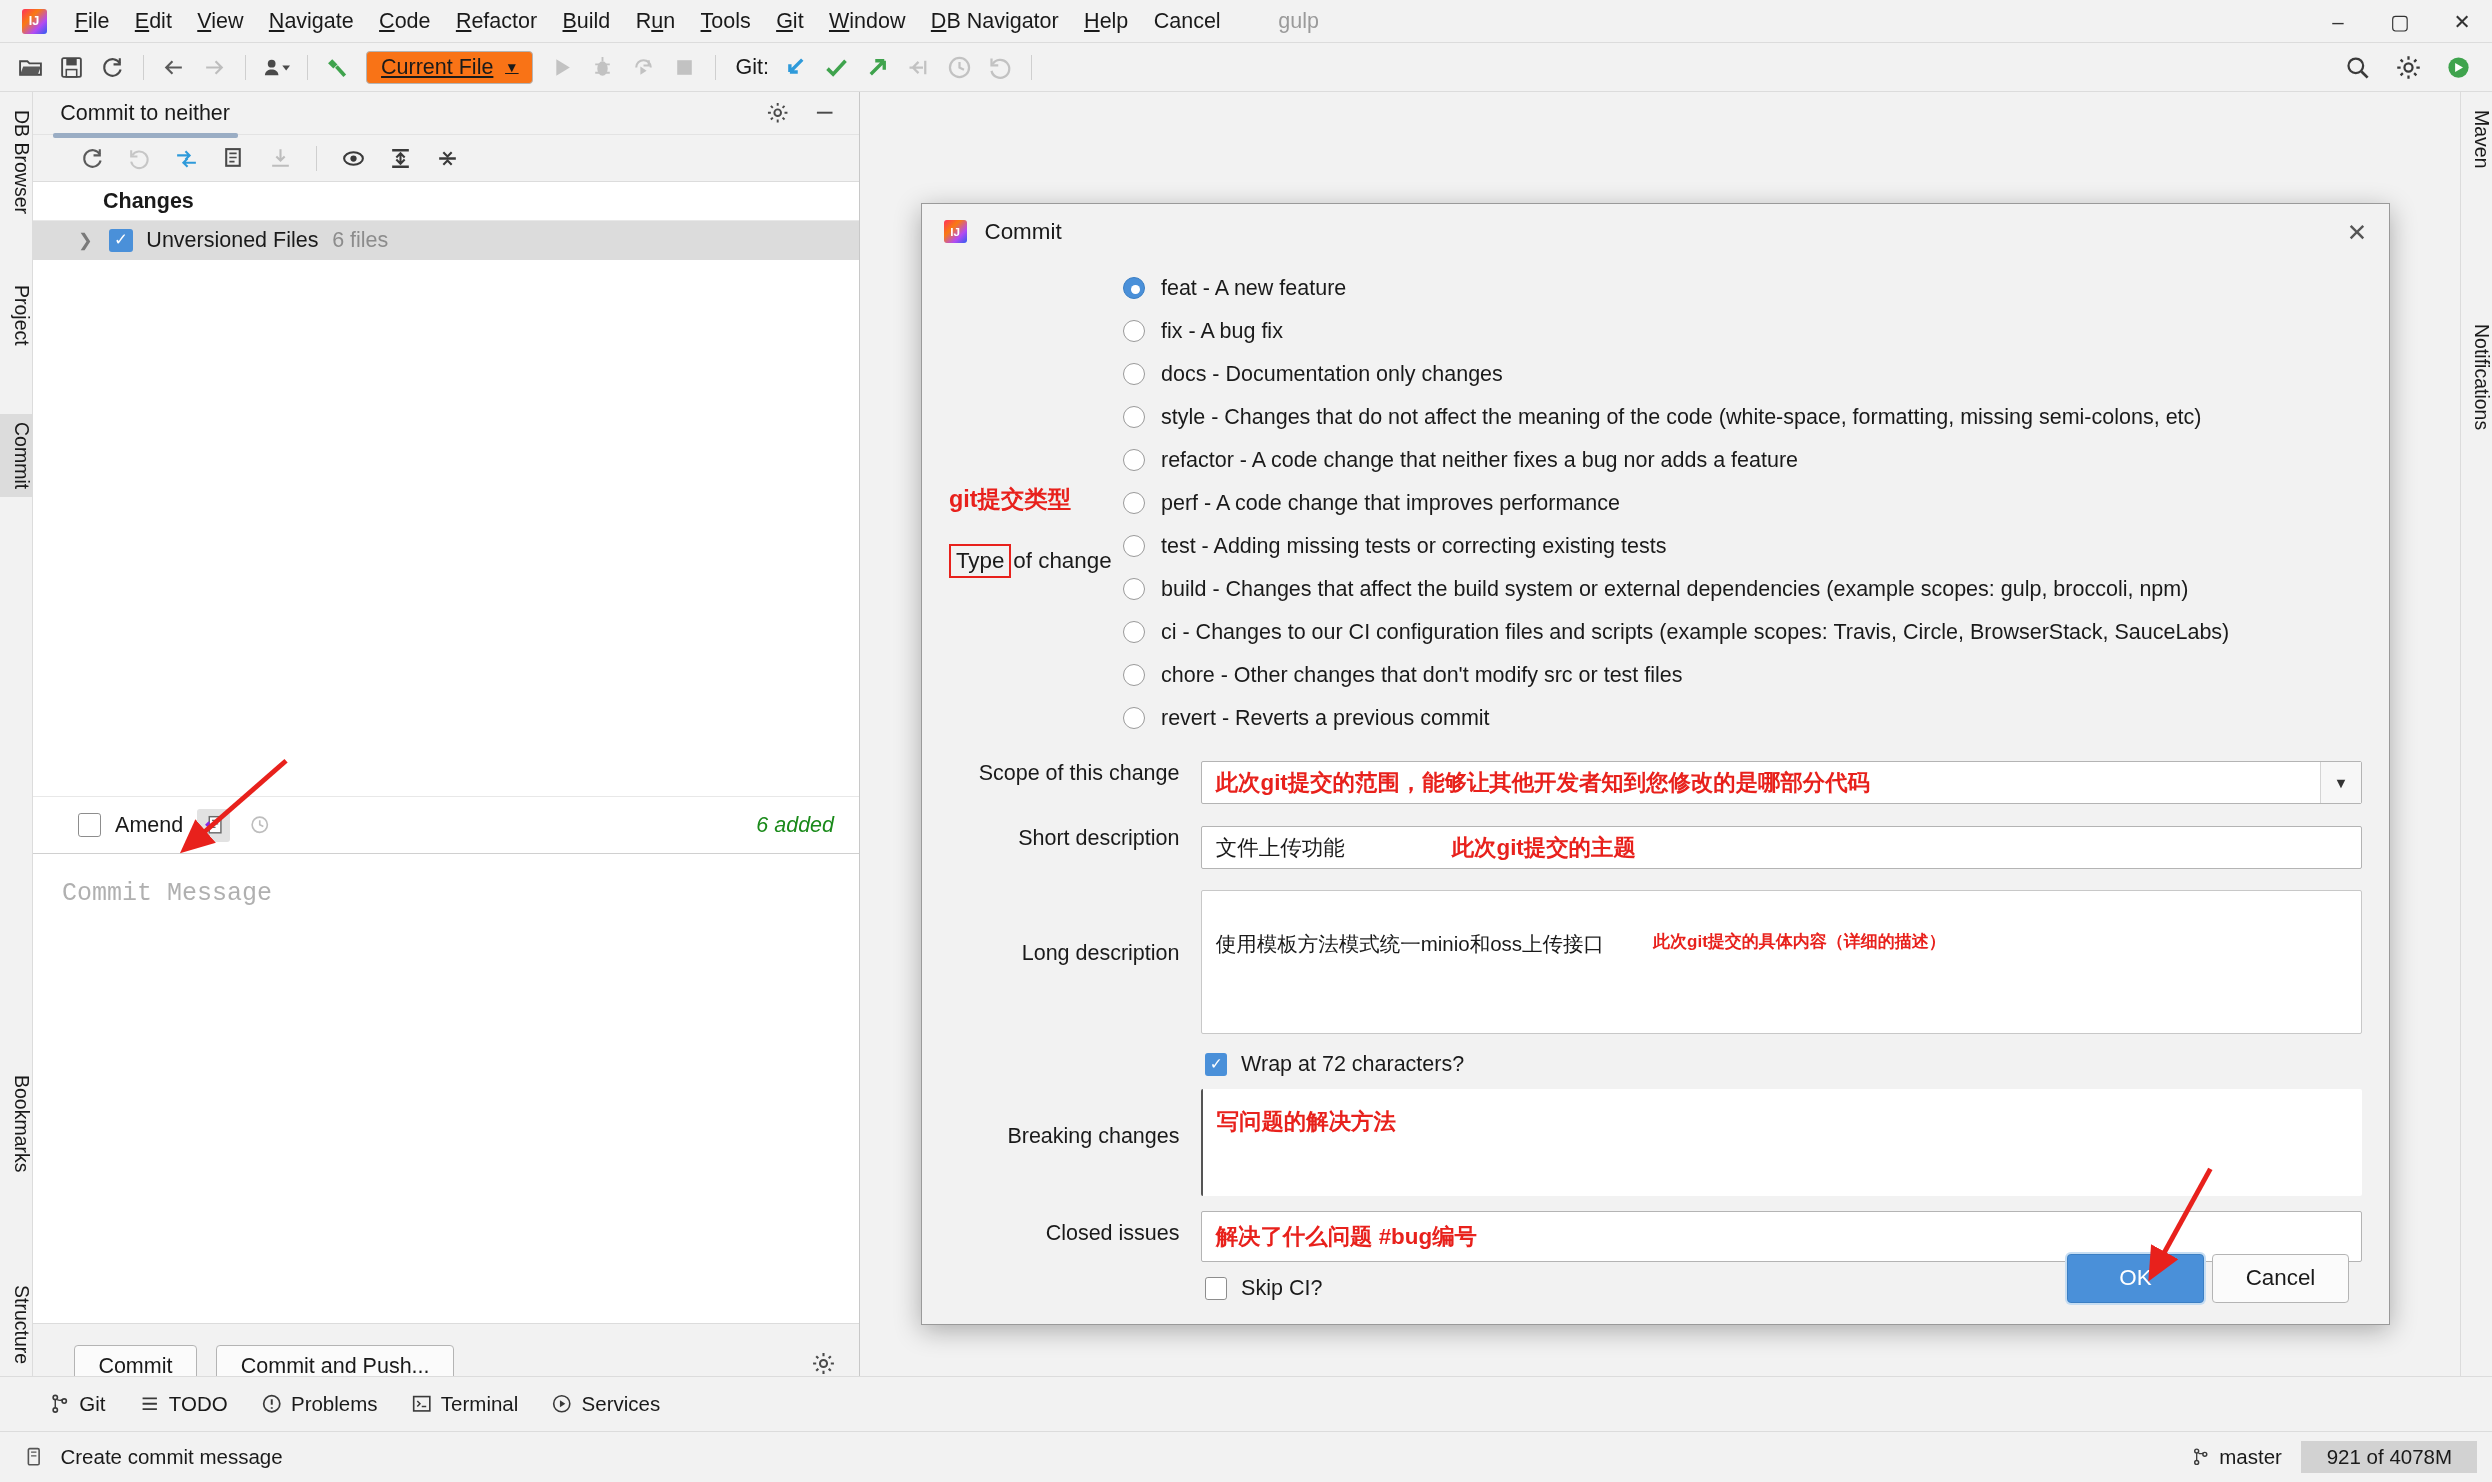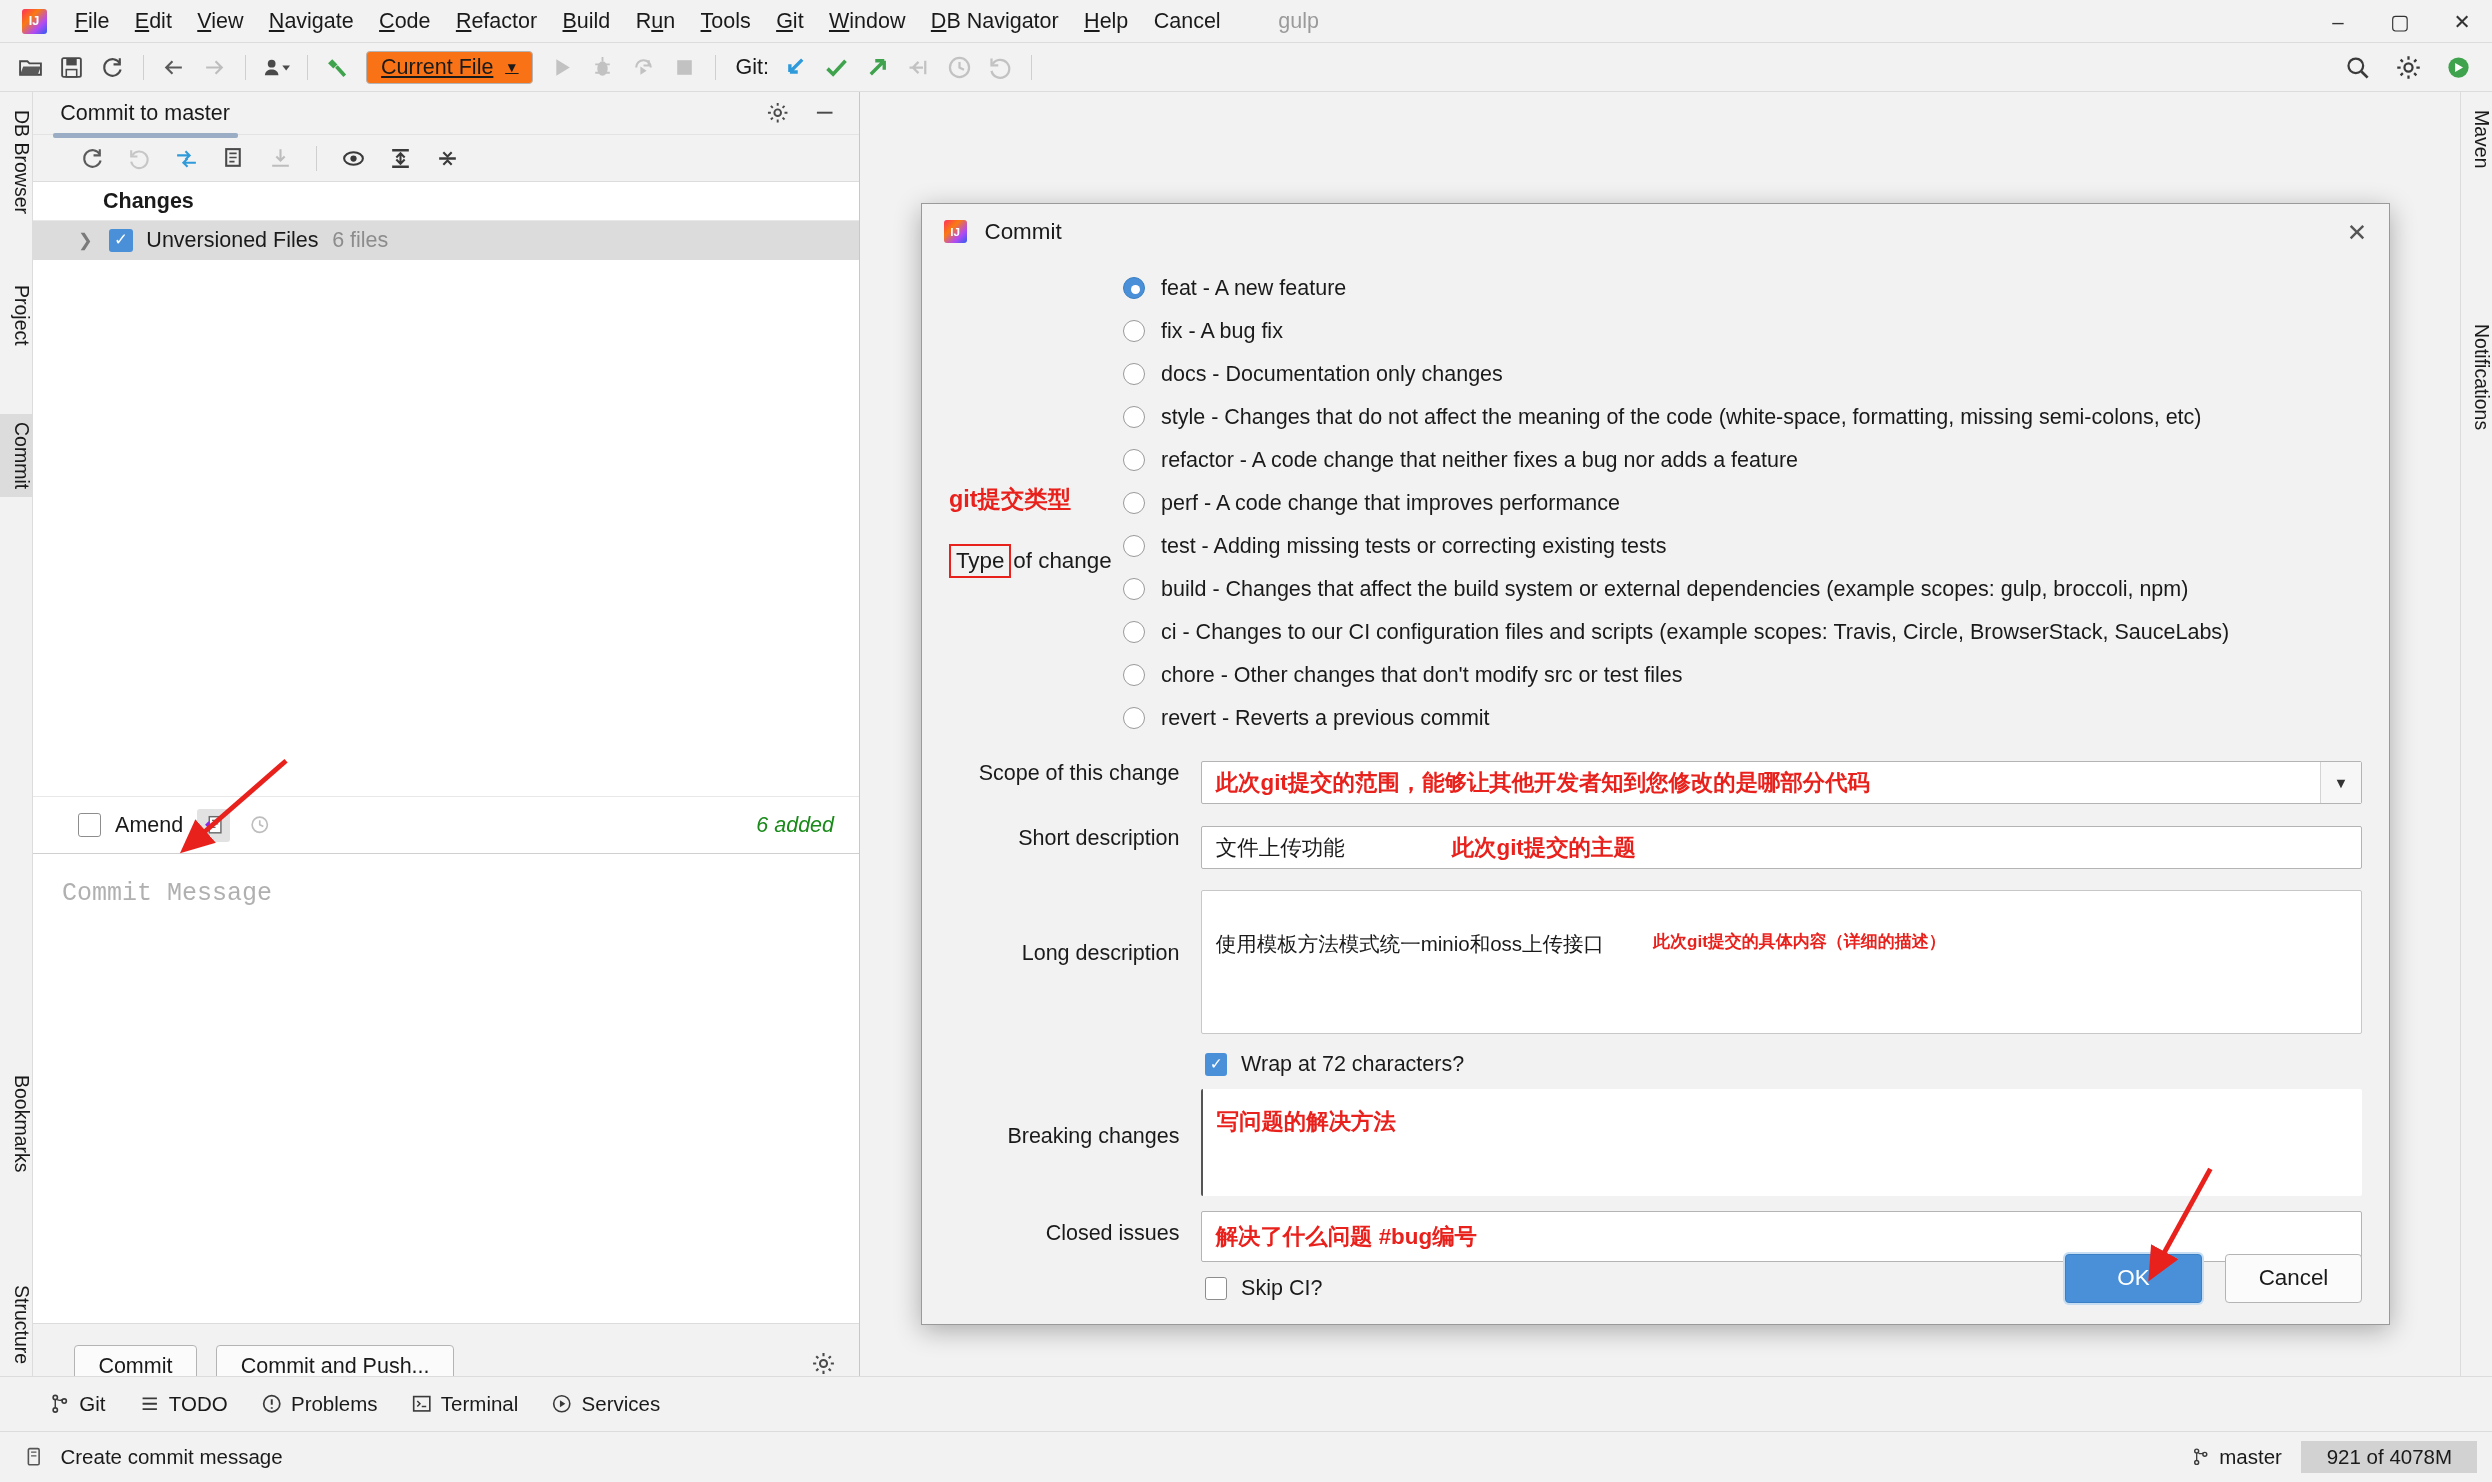--- a/index.html
+++ b/index.html
@@ -228,21 +228,21 @@
   .serif-cn{ font-family:Liberation Sans, sans-serif; font-size:20.5px; }
   .cbrow{ display:flex; align-items:center; gap:13.7px; margin:17.6px 0 0 256px; font-size:21.5px; }
   .cb-on{
     width:22.4px;height:22.4px;background:#4a90d9;border-radius:2.9px;
     display:flex;align-items:center;justify-content:center;color:#fff;font-size:15.6px;
   }
   .cb-off{
     width:22.4px;height:22.4px;background:#fff;border:1px solid #8d8d8d;border-radius:2.9px;
   }
   #dlg-buttons{
-    position:absolute; right:27px; bottom:21.5px; display:flex; gap:23px;
+    position:absolute; right:40px; bottom:21.5px; display:flex; gap:8px;
   }
   .dlg-btn{
     height:49px; min-width:137px; border-radius:3.9px; font-size:22.4px;
     display:flex;align-items:center;justify-content:center; border:1px solid #b4b4b4;
     background:#fbfbfb;
   }
   .dlg-btn.primary{ background:#4a90d9; border-color:#3b7fc4; color:#fff; box-shadow:0 0 0 2px #c6ddf2; }
 
   
   #ann-type{
@@ -424,21 +424,21 @@
 
 <div class="vstrip-right" style="top:92px;bottom:105px;">
   <div class="vtab" style="top:9.8px;left:auto;right:0;">Maven</div>
   <div class="vtab" style="top:224px;left:auto;right:0;">Notifications</div>
 </div>
 
 <div id="editor-area"></div>
 
 <div id="commitpanel">
   <div id="cp-header">
-    <div id="cp-tab">Commit to master</div>
+    <div id="cp-tab">Commit to neither</div>
     <div id="cp-header-right">
       <div class="cpi">
         <svg width="23.4" height="23.4" viewBox="0 0 24 24">
             <circle cx="12" cy="12" r="3.4" fill="none" stroke="#4a4a4a" stroke-width="2"></circle>
             <path d="M12 2v3M12 19v3M2 12h3M19 12h3M5 5l2 2M17 17l2 2M19 5l-2 2M7 17l-2 2" stroke="#4a4a4a" stroke-width="2"></path>
           </svg>
       </div>
       <div class="cpi">
         <svg width="23.4" height="23.4" viewBox="0 0 24 24">
             <path d="M4 12h16" stroke="#4a4a4a" stroke-width="2"></path>

